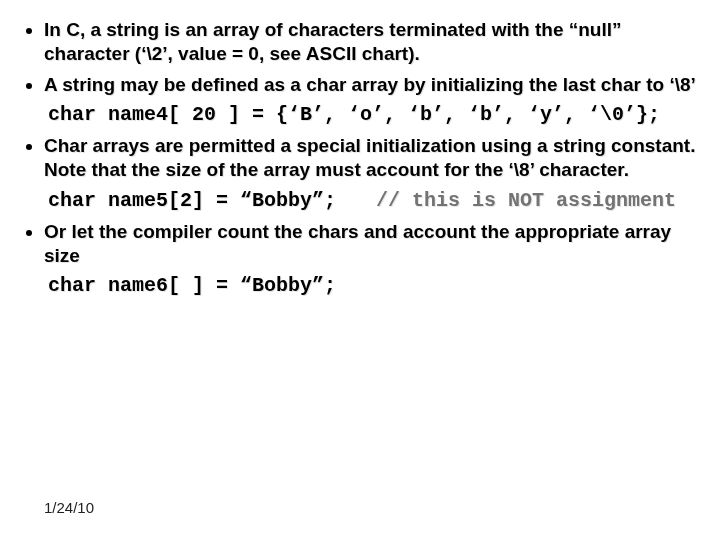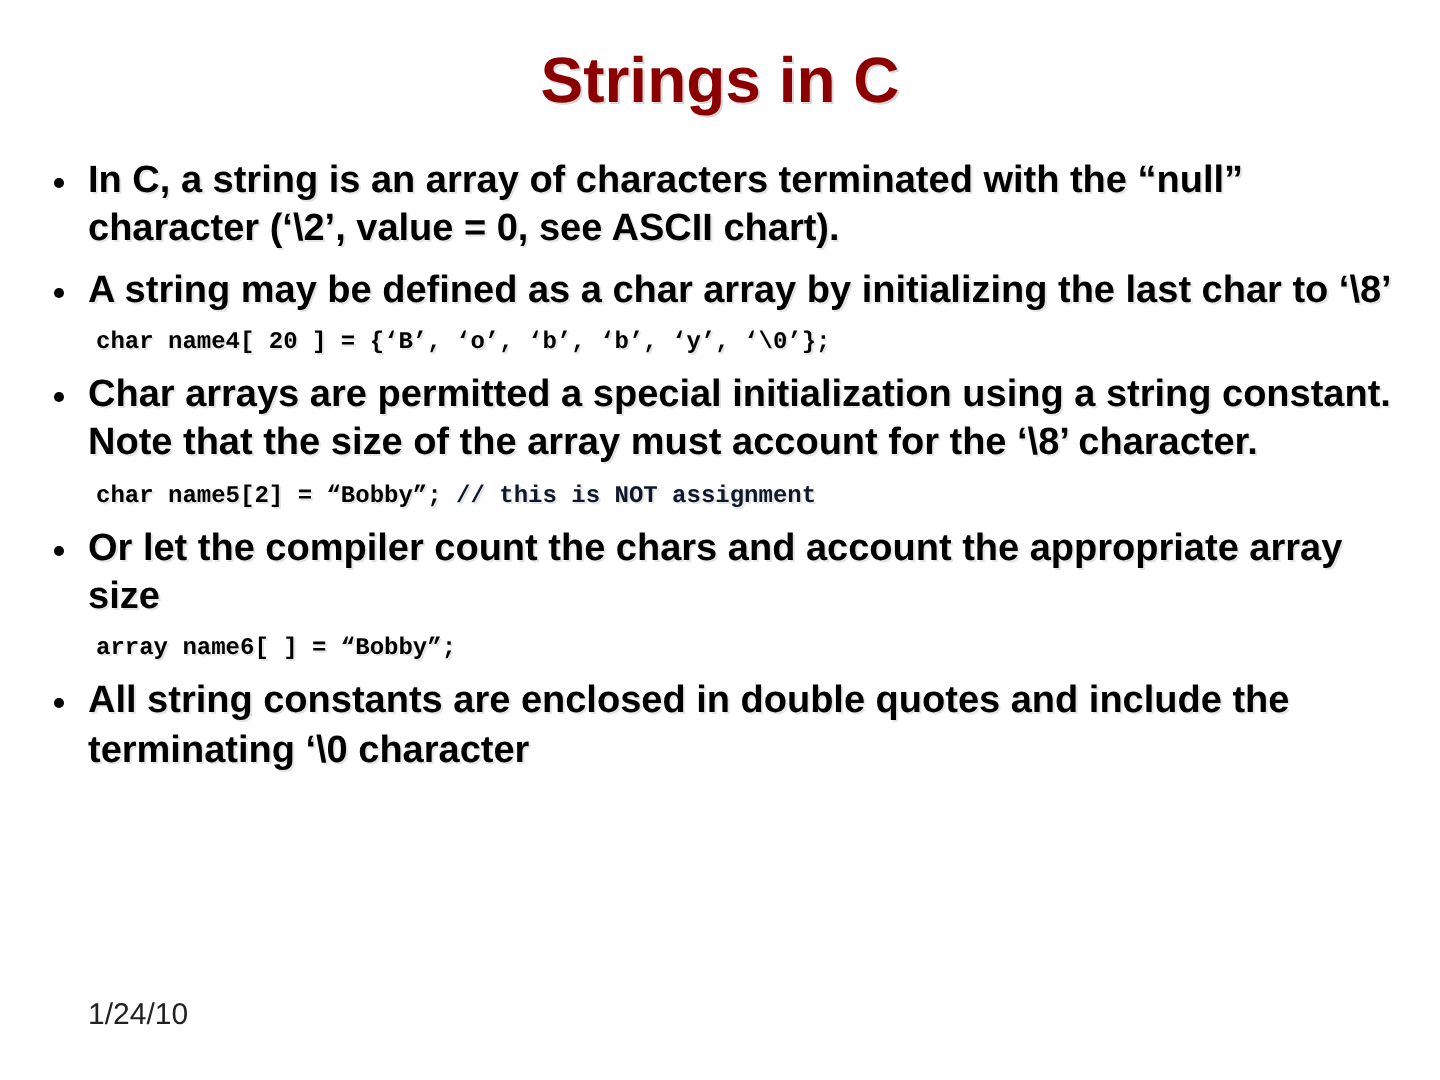--- a/index.html
+++ b/index.html
@@ -33,59 +33,56 @@
   }
   ul.top > li {
     font-size: 19px;
     font-weight: bold;
     margin: 0 0 6px 0;
     line-height: 1.28;
     text-shadow: 1px 1px 0 #e5e5e5;
   }
   .code {
     font-family: "Courier New", Courier, monospace;
-    font-size: 12px;
+    font-size: 20px;
     font-weight: bold;
     margin: 2px 0 8px 34px;
     text-shadow: 1px 1px 0 #e5e5e5;
     white-space: nowrap;
   }
   .comment {
-    color: #0f172a;
+    color: #737373;
+    margin-left: 28px;
   }
   .footer-date {
     position: absolute;
     left: 44px;
     bottom: 24px;
     font-size: 15px;
     color: #222;
   }
 </style>
 </head>
 <body>
 
 <div class="slide">
-  <div class="title">Strings in C</div>
 
   <ul class="top">
     <li>In C, a string is an array of characters terminated with the “null” character (‘\2’, value = 0, see ASCII chart).</li>
     <li>A string may be defined as a char array by initializing the last char to ‘\8’</li>
   </ul>
   <div class="code">char name4[ 20 ] = {‘B’, ‘o’, ‘b’, ‘b’, ‘y’, ‘\0’};</div>
 
   <ul class="top">
     <li>Char arrays are permitted a special initialization using a string constant.  Note that the size of the array must account for the ‘\8’ character.</li>
   </ul>
   <div class="code">
     <span>char name5[2] = “Bobby”;   </span><span class="comment">// this is NOT assignment</span>
   </div>
 
   <ul class="top">
     <li>Or let the compiler count the chars and account the appropriate array size</li>
   </ul>
-  <div class="code">array name6[ ] = “Bobby”;</div>
+  <div class="code">char name6[ ] = “Bobby”;</div>
 
-  <ul class="top">
-    <li>All string constants are enclosed in double quotes and include the terminating ‘\0 character</li>
-  </ul>
 
   <div class="footer-date">1/24/10</div>
 </div>
 
 </body></html>

